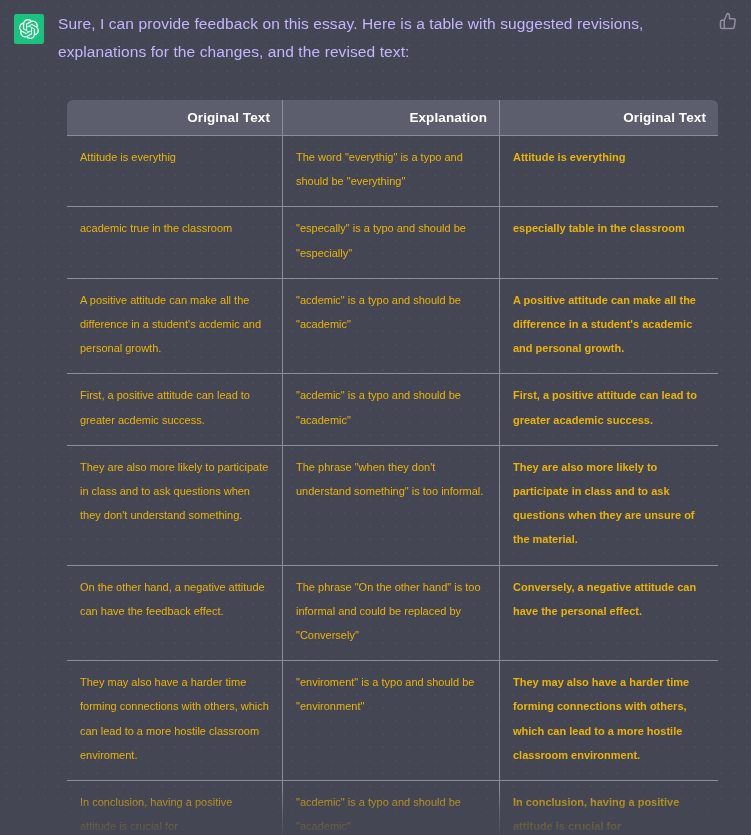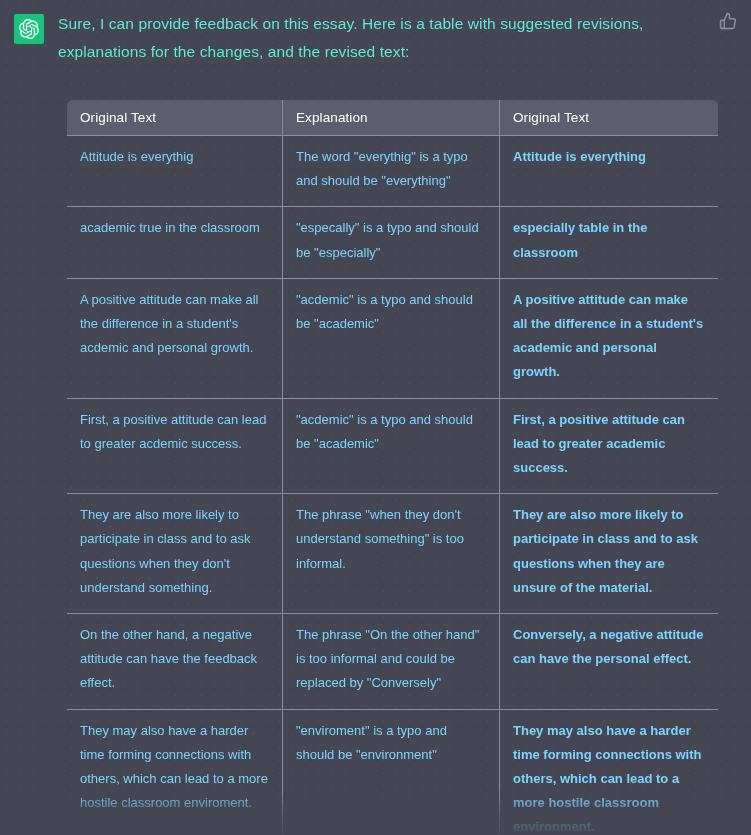--- a/index.html
+++ b/index.html
@@ -47,21 +47,21 @@
 
   .content-col {
     flex: 1 1 auto;
     padding-right: 10px;
     min-width: 0;
   }
 
   .intro-text {
     font-size: 15.5px;
     line-height: 28px;
-    color: #5eead4;
+    color: #c4b5fd;
     margin: 0;
     max-width: 625px;
     letter-spacing: 0.1px;
   }
 
   .actions-col {
     position: absolute;
     right: 14px;
     top: 12px;
     display: flex;
@@ -87,34 +87,34 @@
     width: 100%;
     border: 1px solid #8b8d9b;
     border-radius: 7px;
     overflow: hidden;
     table-layout: fixed;
   }
 
   table.revisions thead th {
     background: #5c5e6e;
     color: #ffffff;
-    font-weight: normal;
+    font-weight: bold;
     font-size: 13.5px;
-    text-align: left;
+    text-align: right;
     padding: 10px 12px 10px 13px;
     border-right: 1px solid #8b8d9b;
     border-bottom: 1px solid #8b8d9b;
     letter-spacing: 0.1px;
   }
   table.revisions thead th:last-child { border-right: none; }
 
   table.revisions tbody td {
     background: transparent;
-    color: #7dd3fc;
-    font-size: 13px;
+    color: #eab308;
+    font-size: 11px;
     line-height: 24.2px;
     vertical-align: top;
     padding: 9px 12px 13px 13px;
     border-right: 1px solid #8b8d9b;
     border-bottom: 1px solid #8b8d9b;
   }
   table.revisions tbody td:last-child { border-right: none; font-weight: bold; }
   table.revisions tbody tr:last-child td { border-bottom: none; }
 
   col.c1 { width: 216px; }

